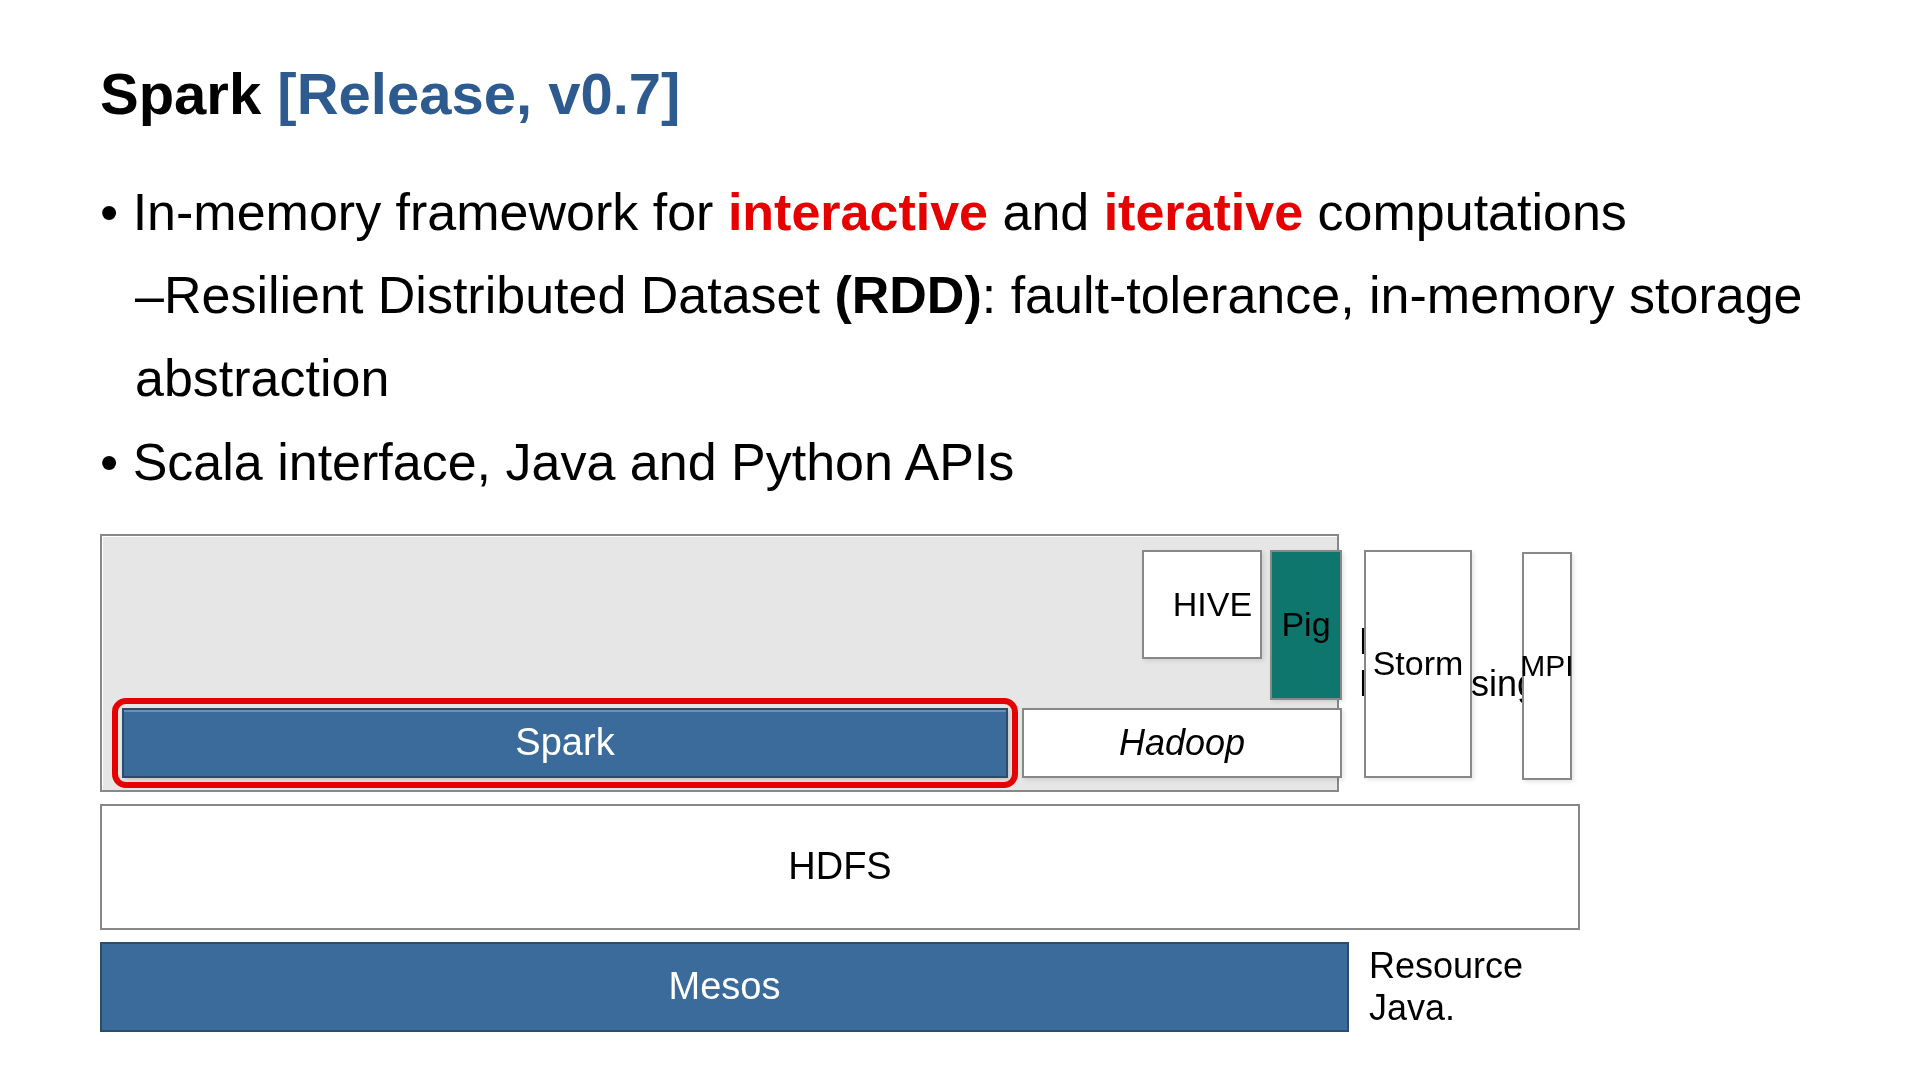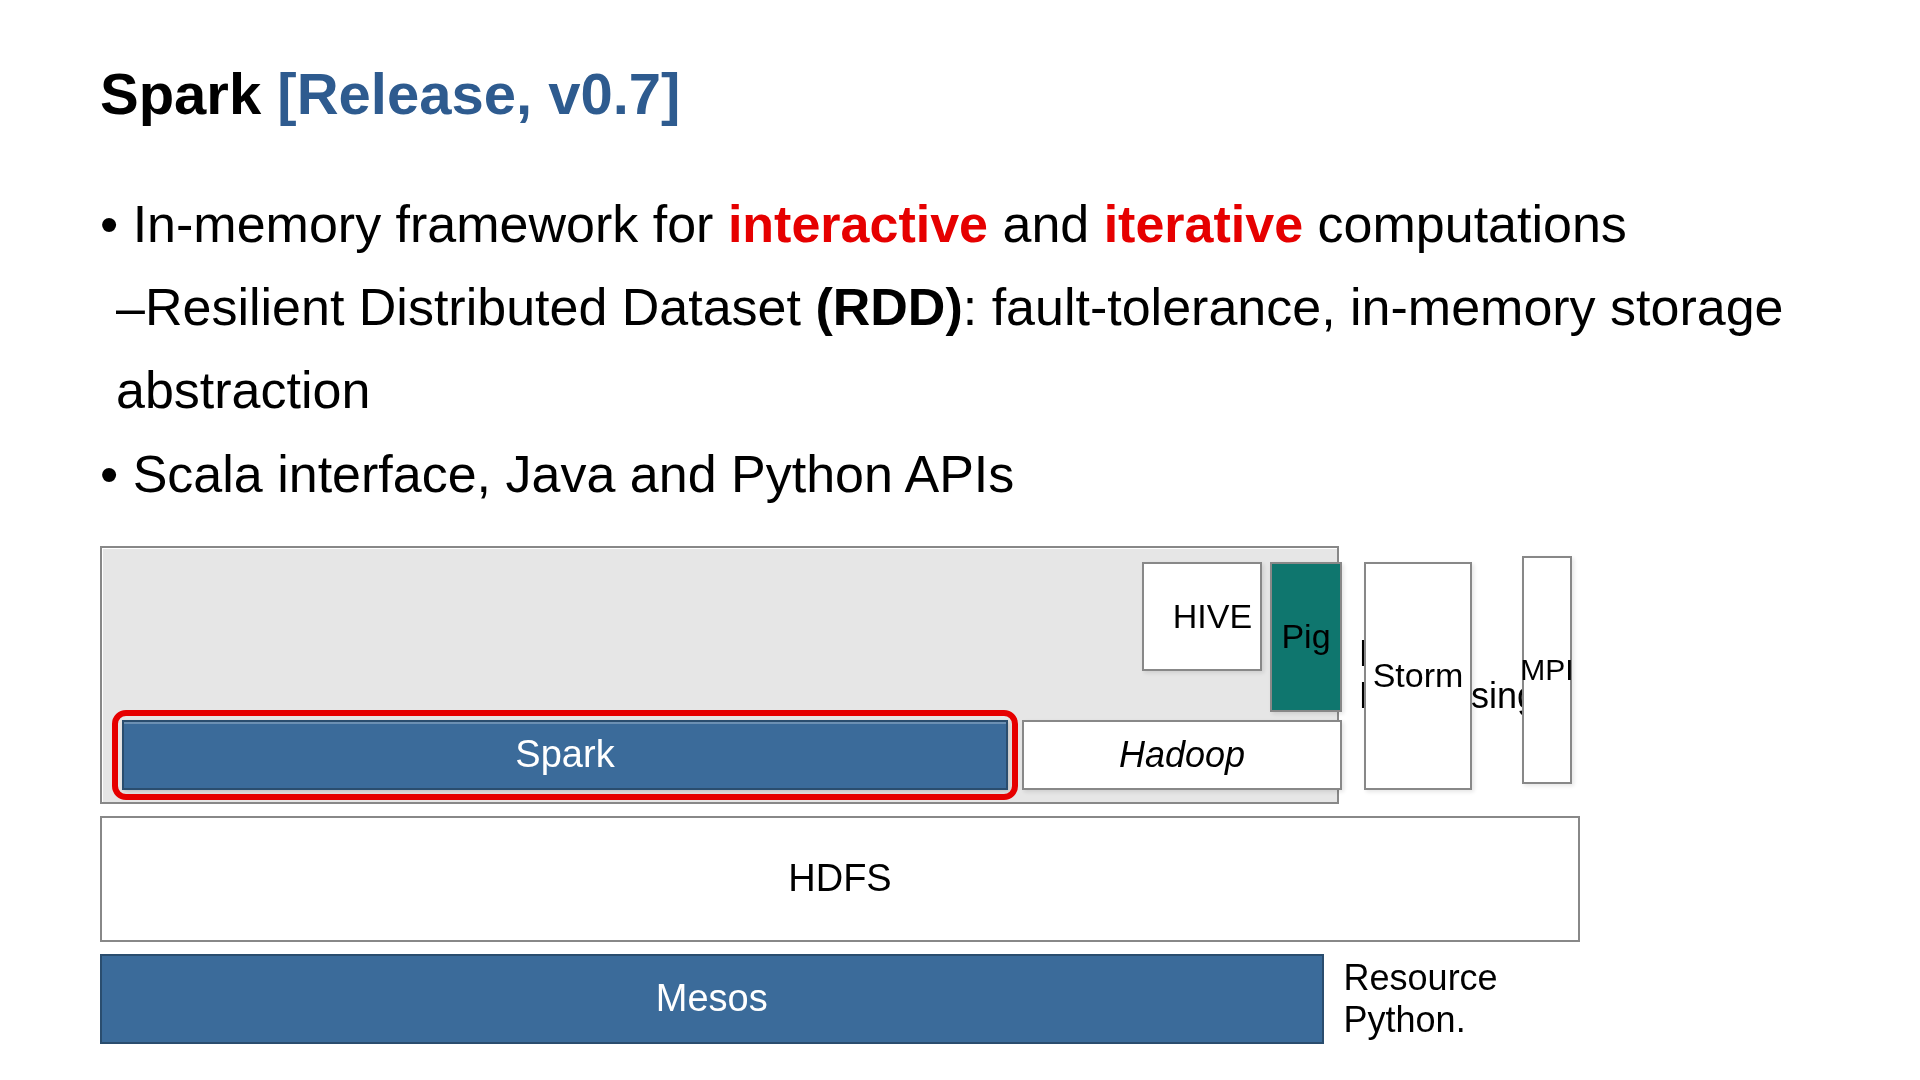--- a/index.html
+++ b/index.html
@@ -1,23 +1,23 @@
 <!DOCTYPE html>
 <html><head>
 <meta charset="utf-8">
 <style>
   * { box-sizing: border-box; margin: 0; padding: 0; }
   html, body { width: 1920px; height: 1080px; background: #fff; font-family: Arial, Helvetica, sans-serif; }
   .slide { width: 1920px; height: 1080px; padding: 60px 100px; position: relative; }
-  .title { font-size: 58px; font-weight: bold; color: #000; margin-bottom: 56px; }
+  .title { font-size: 58px; font-weight: bold; color: #000; margin-bottom: 44px; }
   .title .release { color: #2e5b8f; }
   .bullets { font-size: 52px; color: #000; line-height: 1.6; margin-bottom: 30px; }
   .bullets .em { color: #e60000; font-weight: bold; }
   .bullets .bold { font-weight: bold; }
-  .bullets .sub { margin-left: 16px; }
+  .bullets .sub { margin-left: 35px; }
   .diagram { position: relative; width: 1480px; margin-top: 10px; }
   .layer-row { display: flex; align-items: center; margin-bottom: 12px; }
   .layer-label { margin-left: 20px; font-size: 36px; color: #000; }
   .dp-outer {
     width: 1480px; height: 258px;
     background: #e6e6e6;
     border: 2px solid #888;
     box-shadow: inset 1px 1px 0 #fff;
     position: relative;
   }
@@ -83,21 +83,21 @@
     left: 1262px; top: 14px;
     width: 108px; height: 228px;
     background: #fff;
     border: 2px solid #888;
     font-size: 34px;
     display: flex; align-items: center; justify-content: center;
     box-shadow: 2px 2px 4px rgba(0,0,0,0.1);
   }
   .mpi-box {
     position: absolute;
-    left: 1420px; top: 8px;
+    left: 1420px; top: 16px;
     width: 50px; height: 228px;
     background: #fff;
     border: 2px solid #888;
     font-size: 30px;
     display: flex; align-items: center; justify-content: center;
     box-shadow: 2px 2px 4px rgba(0,0,0,0.1);
   }
   .hdfs-box {
     width: 1480px; height: 126px;
     background: #fff;
@@ -150,18 +150,18 @@
       </div>
       <div class="layer-label">Data Processing</div>
     </div>
 
     <div class="layer-row">
       <div class="hdfs-box">HDFS</div>
     </div>
 
     <div class="layer-row">
       <div class="mesos-box">Mesos</div>
-      <div class="layer-label">Resource Python.</div>
+      <div class="layer-label">Resource Java.</div>
     </div>
 
   </div>
 
 </div>
 
 </body></html>

